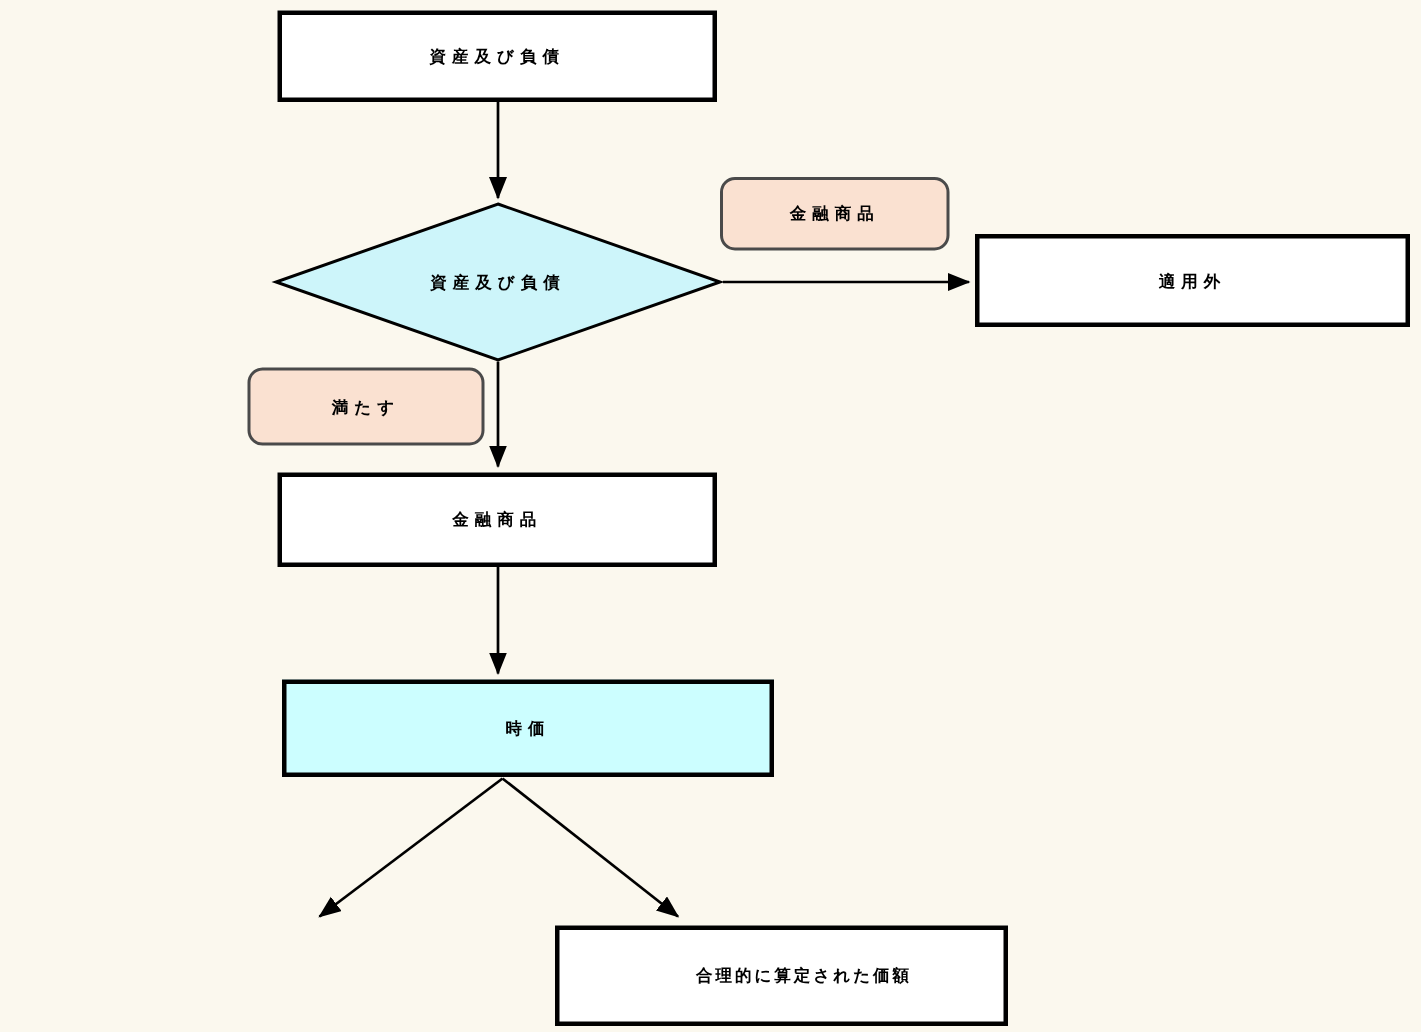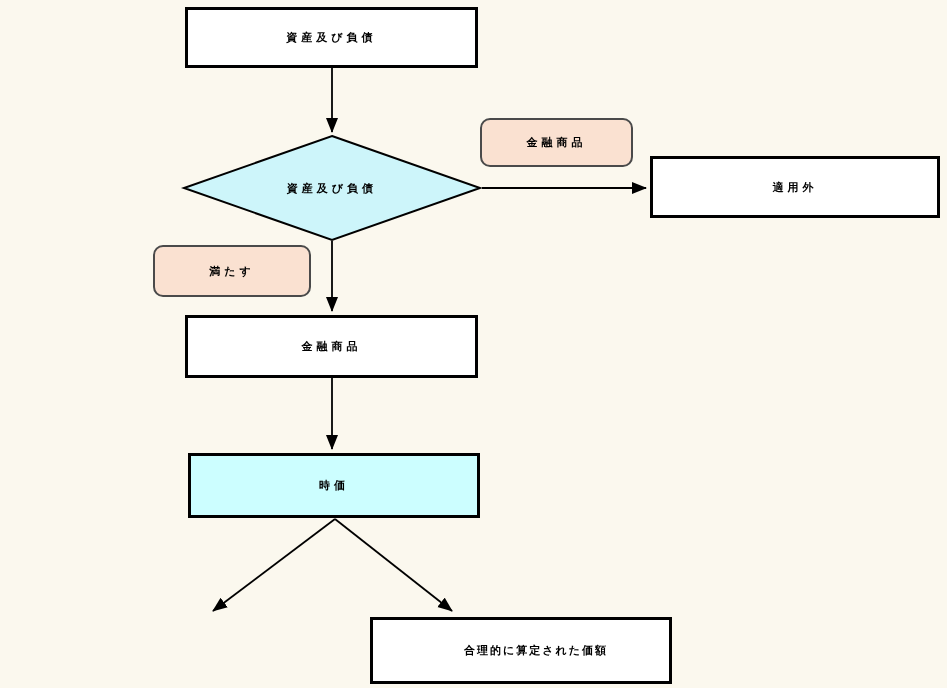--- a/index.html
+++ b/index.html
@@ -52,25 +52,25 @@
   .edge-label {
     background: #fae1d1;
     border: 2px solid #4a4a4a;
     border-radius: 10px;
   }
   
   .n-assets        { left: 185px; top: 7px;   width: 293px; height: 61px; }
   .n-decision      { left: 184px; top: 136px; width: 296px; height: 104px; }
   .n-notapplicable { left: 650px; top: 156px; width: 290px; height: 62px; }
   .n-fininstr      { left: 185px; top: 315px; width: 293px; height: 63px; text-align: center; }
-  .n-fairvalue     { left: 188px; top: 453px; width: 292px; height: 65px; }
+  .n-fairvalue     { left: 188px; top: 453px; width: 328px; height: 65px; }
   .n-marketprice   { left: 3px;   top: 617px; width: 294px; height: 67px; }
   .n-calcvalue     { left: 370px; top: 617px; width: 302px; height: 67px; letter-spacing: 2px; padding-left: 30px; }
   .l-notsatisfied  { left: 480px; top: 118px; width: 153px; height: 49px; }
-  .l-satisfied     { left: 153px; top: 245px; width: 158px; height: 52px; }
+  .l-satisfied     { left: 165px; top: 245px; width: 158px; height: 52px; }
 </style>
 </head>
 <body>
 
 <div class="canvas">
 
   <svg class="connectors" viewBox="0 0 947 688" xmlns="http://www.w3.org/2000/svg">
     <defs>
       <marker id="arrowhead" markerUnits="userSpaceOnUse" markerWidth="16" markerHeight="14" refX="14" refY="6" orient="auto">
         <path d="M0,0 L15,6 L0,12 Z" fill="#000000"></path>

